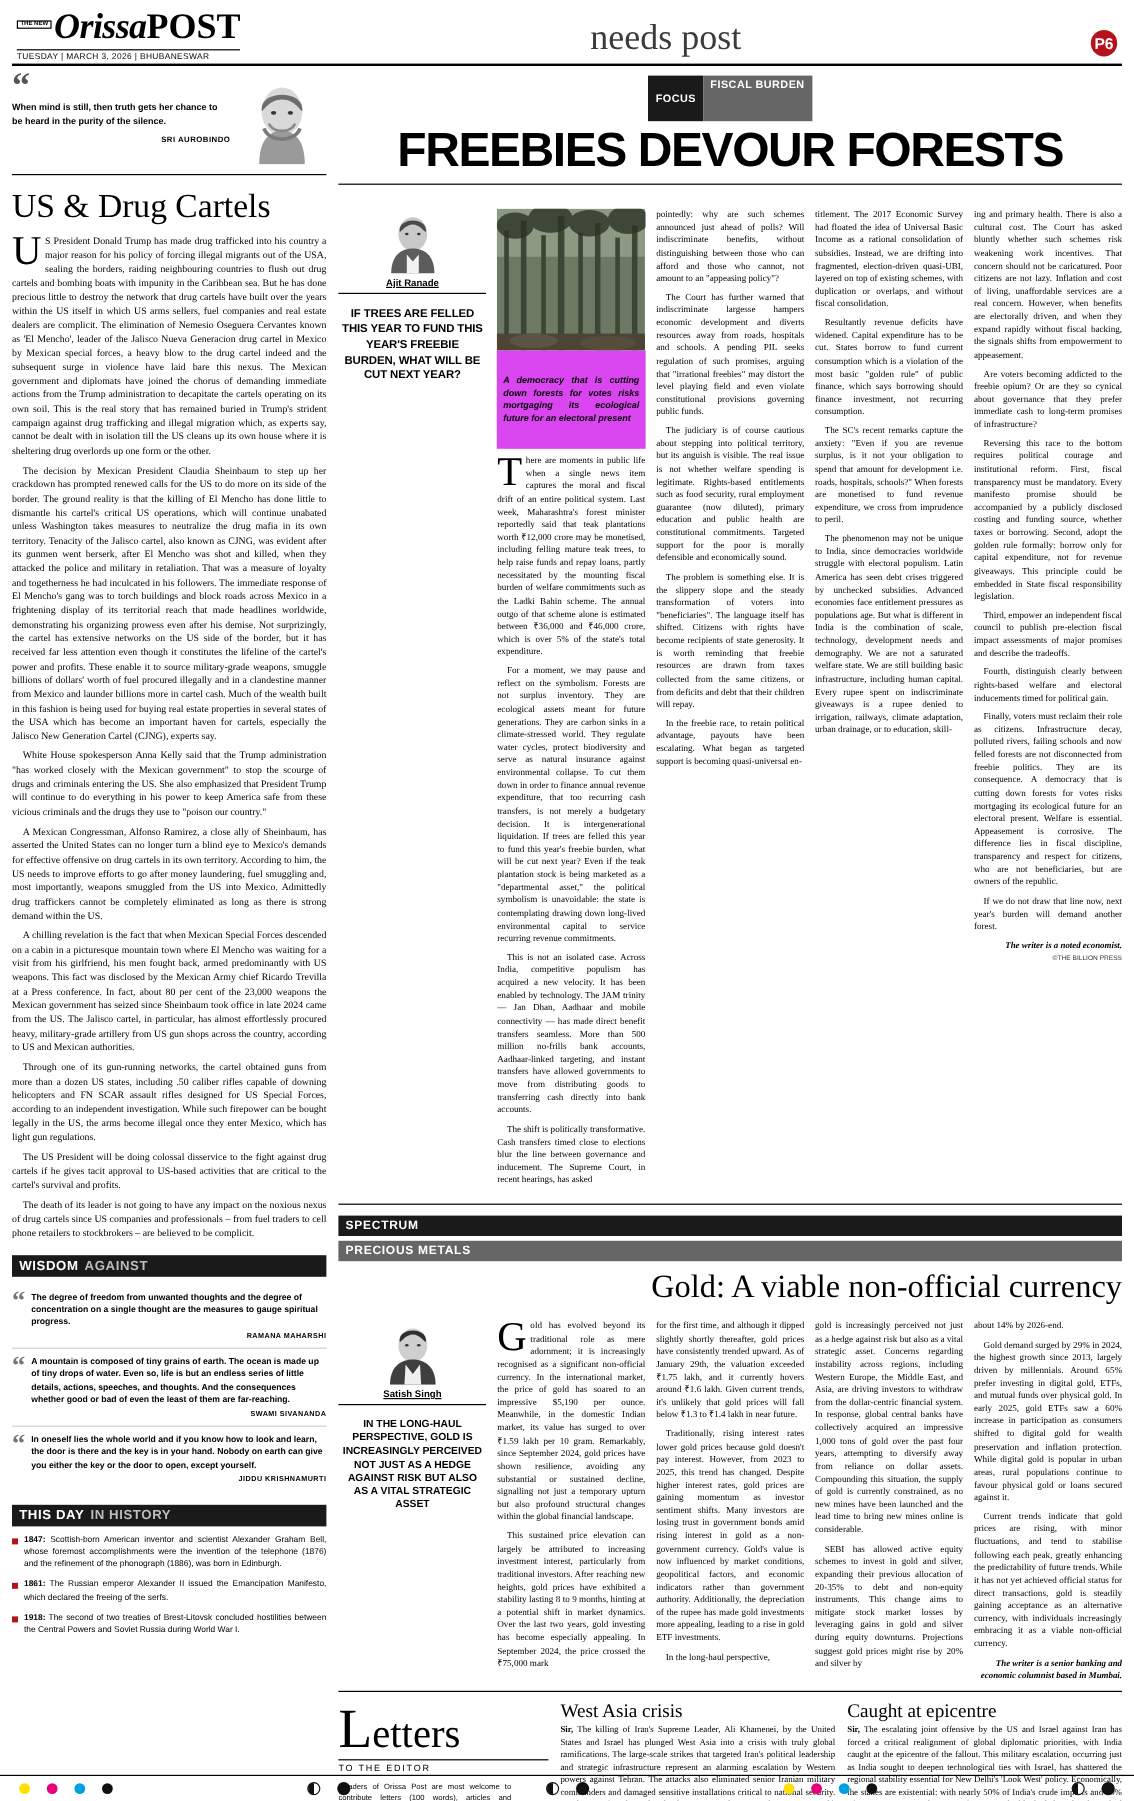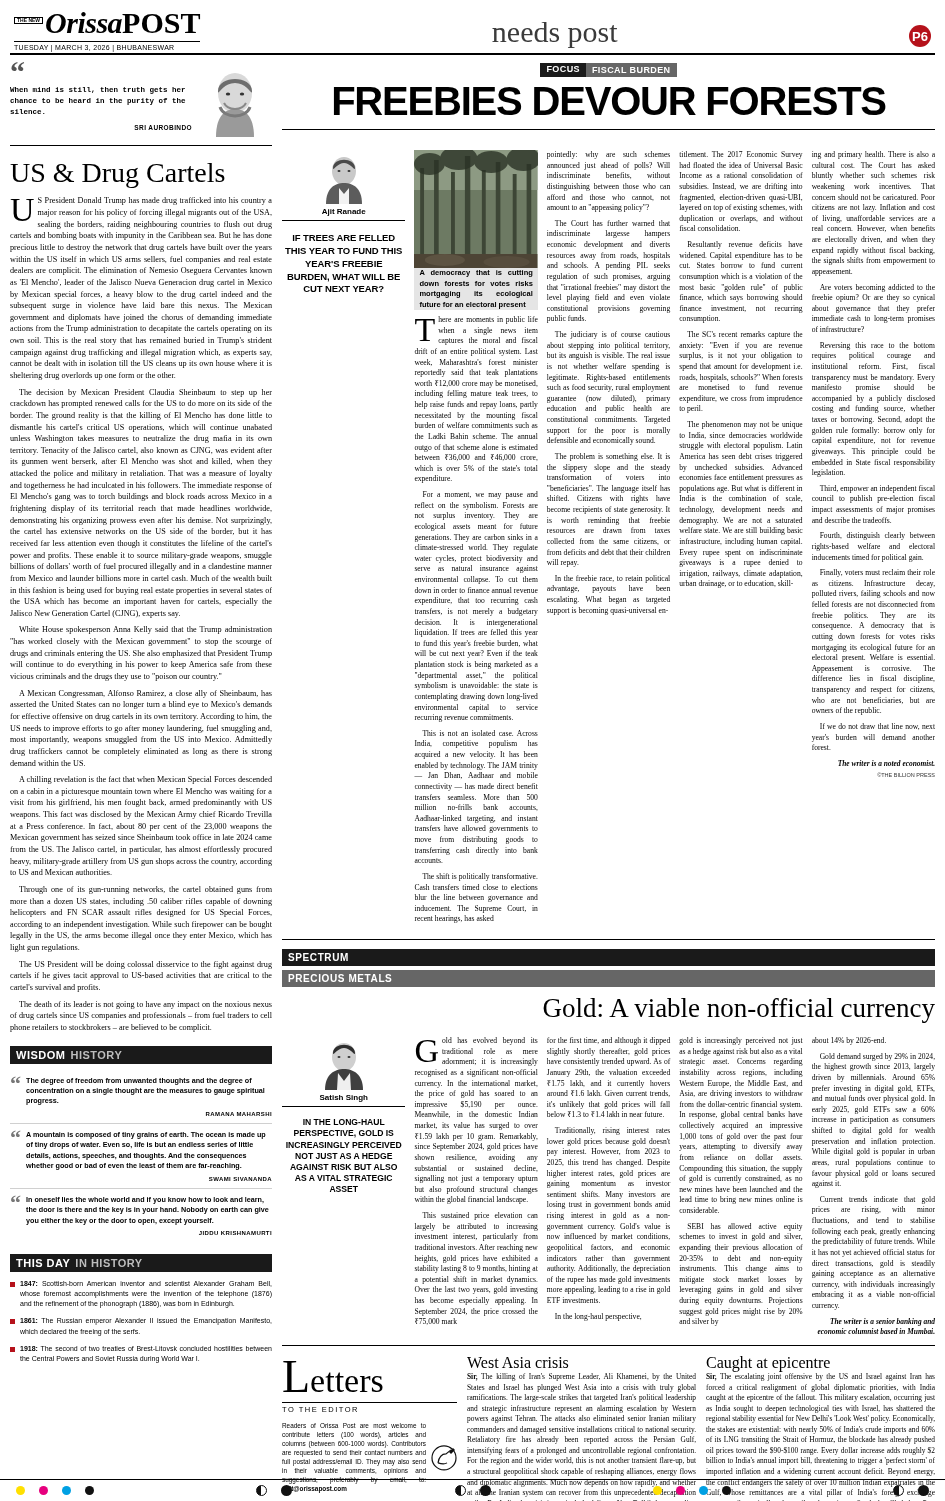--- a/index.html
+++ b/index.html
@@ -60,21 +60,21 @@
   .quote-block {
     display: flex; gap: 6px; align-items: flex-start;
     border-bottom: 1px solid #000; padding-bottom: 8px;
   }
   .quote-text-wrap { flex: 1; }
   .bigquote {
     font-family: "Liberation Serif", serif;
     font-size: 30px; line-height: 0.6; color: #555; font-weight: bold;
   }
   .quote-text {
-    font-family: Liberation Mono, monospace;
+    font-family: Liberation Sans, sans-serif;
     font-size: 7.5px; font-weight: bold; line-height: 1.45; margin-top: 4px;
   }
   .quote-attrib {
     font-family: "Liberation Sans", sans-serif;
     font-size: 6.5px; font-weight: bold; letter-spacing: 0.4px;
     text-align: right; margin-top: 6px;
   }
   .portrait {
     width: 74px; height: 74px; flex: none; overflow: hidden;
   }
@@ -137,21 +137,21 @@
     font-family: "Liberation Sans", sans-serif; font-size: 7px;
     line-height: 1.45; text-align: justify;
   }
   .hist-bullet { width: 5px; height: 5px; background: #b5121b; flex: none; margin-top: 3px; }
   .hist-year { font-weight: bold; }
 
   
   .focus-tag-row { display: flex; justify-content: center; margin-bottom: 2px; }
   .tagA {
     background: #1a1a1a; color: #fff; font-family: "Liberation Sans", sans-serif;
-    font-size: 9px; font-weight: bold; padding: 1px 6px; letter-spacing: 0.4px;
+    font-size: 9px; font-weight: bold; padding: 14px 6px; letter-spacing: 0.4px;
   }
   .tagB {
     background: #666; color: #fff; font-family: "Liberation Sans", sans-serif;
     font-size: 9px; font-weight: bold; padding: 2px 6px; letter-spacing: 0.4px;
   }
   .mega-head {
     font-family: "Liberation Sans", sans-serif;
     font-weight: bold; font-size: 40px; text-align: center;
     letter-spacing: -1.2px; line-height: 1; margin: 4px 0 8px;
     border-bottom: 1px solid #000; padding-bottom: 8px;
@@ -159,30 +159,31 @@
 
   .focus-grid { display: flex; gap: 9px; }
   .fcol { flex: 1; font-size: 7.6px; line-height: 1.4; text-align: justify; margin-top: 12px; }
   .fcol p { margin: 0 0 5px 0; text-indent: 8px; }
   .fcol p.first { text-indent: 0; }
   .photo-box { width: 100%; margin-bottom: 5px; }
   .photo {
     width: 100%; height: 118px; display: block;
   }
   .photo-cap {
-    background: #e5e5e5; font-family: "Liberation Sans", sans-serif;
+    background: #d946ef; font-family: "Liberation Sans", sans-serif;
     font-size: 7.5px; font-weight: bold; line-height: 1.4;
-    padding: 0 5px;
+    padding: 20px 5px;
+    font-style: italic;
   }
   .author-box { text-align: center; margin-bottom: 5px; }
   .author-img { width: 54px; height: 54px; margin: 0 auto; display: block; }
   .author-name {
     font-family: "Liberation Sans", sans-serif;
     font-size: 8px; font-weight: bold; margin-top: 2px;
-    border-bottom: 1px solid #000; padding-bottom: 3px;
+    border-bottom: 1px solid #000; padding-bottom: 3px; text-decoration: underline;
   }
   .pullquote {
     font-family: "Liberation Sans", sans-serif;
     font-size: 9.5px; font-weight: bold; line-height: 1.35;
     text-align: center; padding: 6px 2px; letter-spacing: -0.1px;
   }
   .byline-note {
     font-size: 7.4px; font-style: italic; text-align: right; margin-top: 4px;
     font-weight: bold;
   }
@@ -301,21 +302,21 @@
         <p>White House spokesperson Anna Kelly said that the Trump administration "has worked closely with the Mexican government" to stop the scourge of drugs and criminals entering the US. She also emphasized that President Trump will continue to do everything in his power to keep America safe from these vicious criminals and the drugs they use to "poison our country."</p>
         <p>A Mexican Congressman, Alfonso Ramirez, a close ally of Sheinbaum, has asserted the United States can no longer turn a blind eye to Mexico's demands for effective offensive on drug cartels in its own territory. According to him, the US needs to improve efforts to go after money laundering, fuel smuggling and, most importantly, weapons smuggled from the US into Mexico. Admittedly drug traffickers cannot be completely eliminated as long as there is strong demand within the US.</p>
         <p>A chilling revelation is the fact that when Mexican Special Forces descended on a cabin in a picturesque mountain town where El Mencho was waiting for a visit from his girlfriend, his men fought back, armed predominantly with US weapons. This fact was disclosed by the Mexican Army chief Ricardo Trevilla at a Press conference. In fact, about 80 per cent of the 23,000 weapons the Mexican government has seized since Sheinbaum took office in late 2024 came from the US. The Jalisco cartel, in particular, has almost effortlessly procured heavy, military-grade artillery from US gun shops across the country, according to US and Mexican authorities.</p>
         <p>Through one of its gun-running networks, the cartel obtained guns from more than a dozen US states, including .50 caliber rifles capable of downing helicopters and FN SCAR assault rifles designed for US Special Forces, according to an independent investigation. While such firepower can be bought legally in the US, the arms become illegal once they enter Mexico, which has light gun regulations.</p>
         <p>The US President will be doing colossal disservice to the fight against drug cartels if he gives tacit approval to US-based activities that are critical to the cartel's survival and profits.</p>
         <p>The death of its leader is not going to have any impact on the noxious nexus of drug cartels since US companies and professionals – from fuel traders to cell phone retailers to stockbrokers – are believed to be complicit.</p>
       </div>
 
       <div class="sec-head">
         <span>WISDOM</span>
-        <span class="light">HISTORY</span>
+        <span class="light">AGAINST</span>
       </div>
       <div class="wisdom-list">
         <div class="wisdom-item">
           <div class="wq">“</div>
           <div class="wisdom-body">
             <div class="wisdom-text">The degree of freedom from unwanted thoughts and the degree of concentration on a single thought are the measures to gauge spiritual progress.</div>
             <div class="wisdom-attrib">RAMANA MAHARSHI</div>
           </div>
         </div>
         <div class="wisdom-item">

